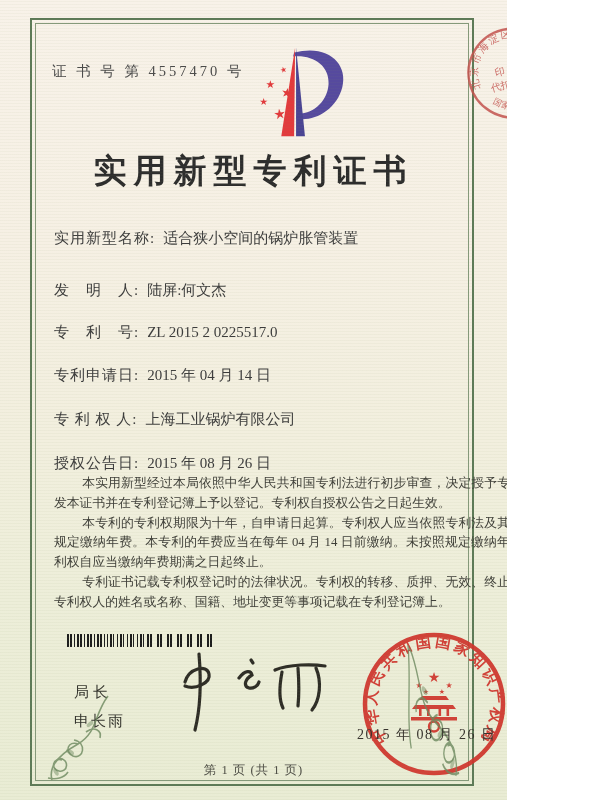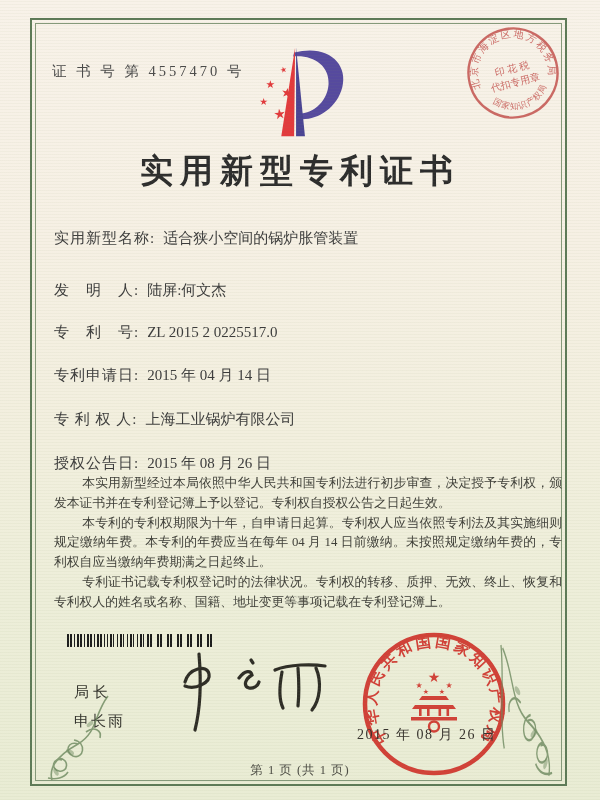--- a/index.html
+++ b/index.html
@@ -1,18 +1,18 @@
 <!DOCTYPE html>
 <html><head>
 <meta charset="utf-8">
 <style>
   * { margin:0; padding:0; box-sizing:border-box; }
   body { font-family:"Liberation Serif","DejaVu Serif",serif; }
   .sheet{
-    position:relative; width:600px; height:800px; overflow:hidden;
+    position:relative; width:507px; height:800px; overflow:hidden;
     background:linear-gradient(180deg,#f8f2e9 0%,#f6f0e4 30%,#f2efde 55%,#edeed9 75%,#e9ecd4 100%);
   }
   .sheet::after{
     content:""; position:absolute; inset:0; pointer-events:none;
     background:repeating-linear-gradient(0deg, rgba(130,145,95,.055) 0 1px, transparent 1px 3px);
   }
   .frame-outer{ position:absolute; left:30px; top:18px; right:33px; bottom:14px;
     border:2px solid #5d7a57; }
   .frame-inner{ position:absolute; inset:3px; border:1px solid #85997a; }
   .cert-no{ position:absolute; left:52px; top:62px; font-size:14.5px; letter-spacing:3px; color:#4a4a4a; }

